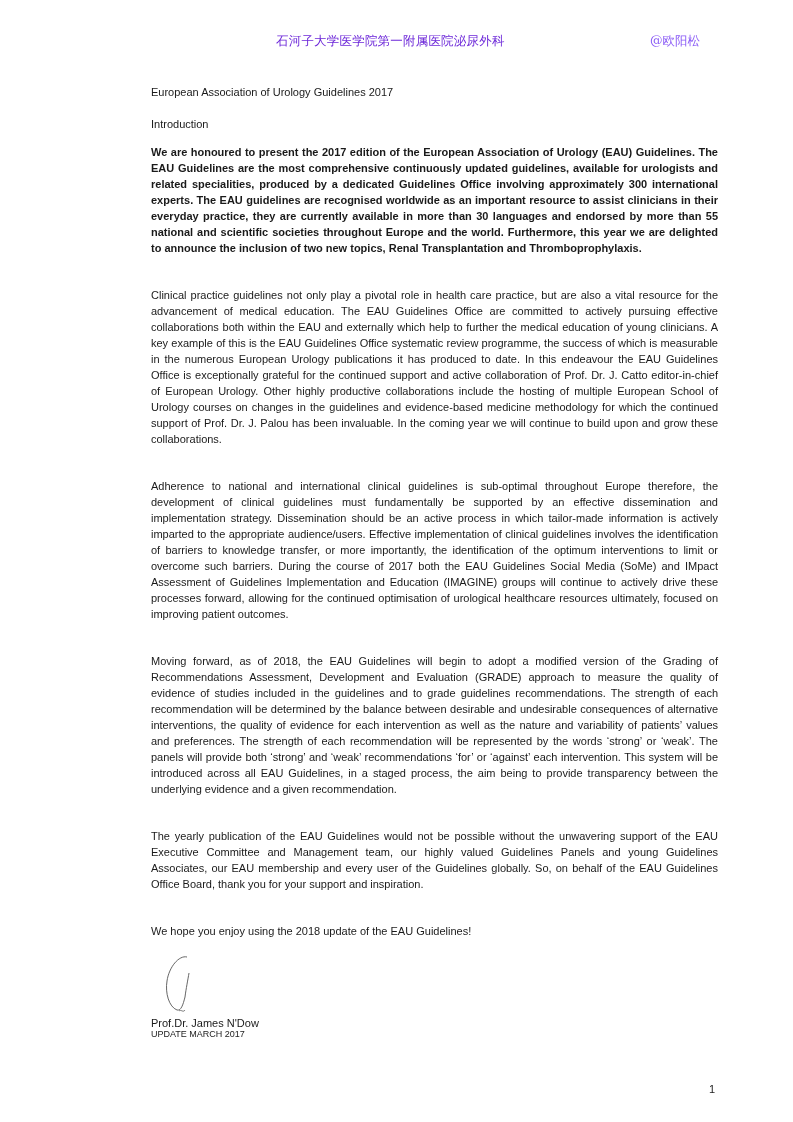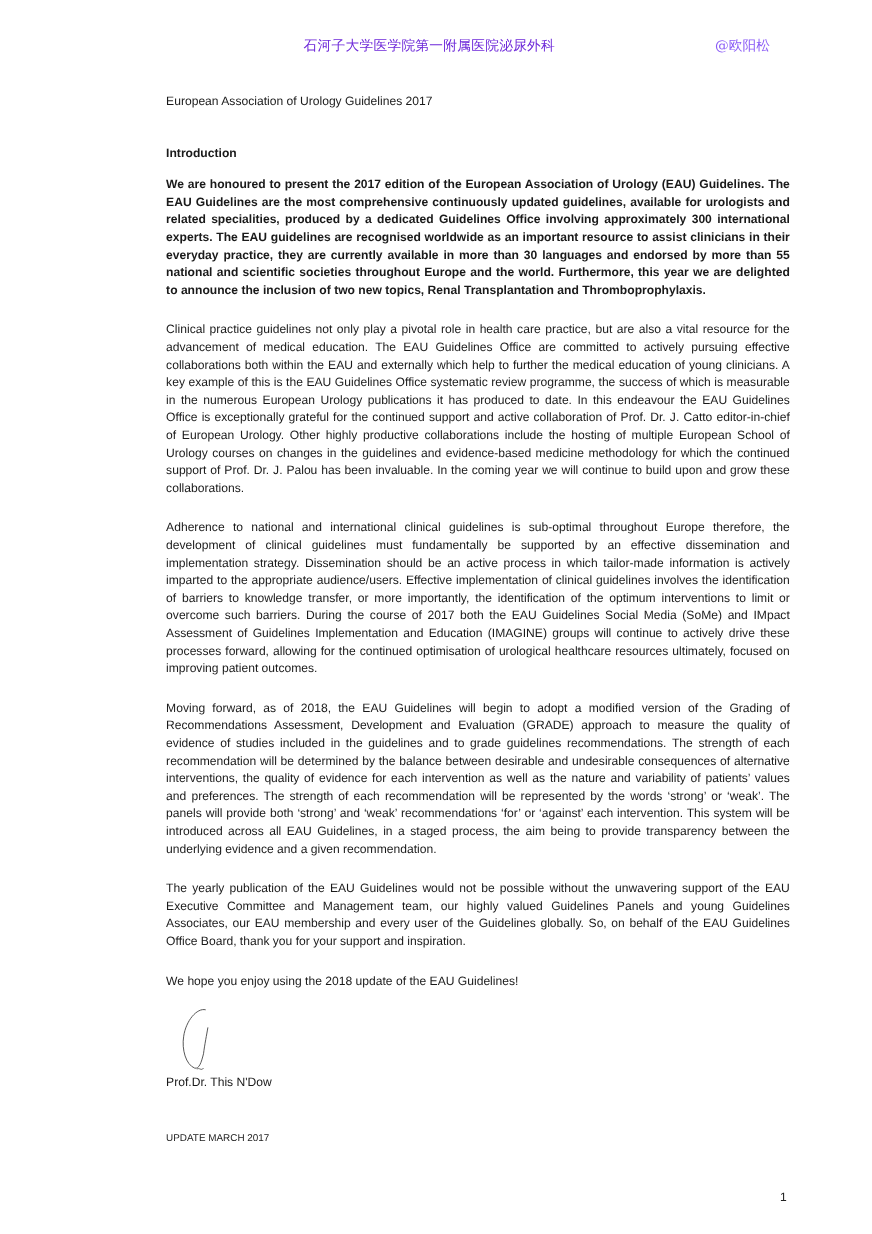--- a/index.html
+++ b/index.html
@@ -1,23 +1,23 @@
 <!DOCTYPE html>
 <html><head>
 <meta charset="utf-8">
 <style>
   html, body { margin: 0; padding: 0; background: #ffffff; }
   body { width: 793px; height: 1122px; position: relative; overflow: hidden; color: #1a1a1a; }
   .header-cn { position: absolute; top: 33px; left: 276px; font-family: "DejaVu Serif", serif; font-size: 12.5px; color: #6d28d9; letter-spacing: 0.2px; }
   .header-author { position: absolute; top: 33px; left: 650px; font-family: "DejaVu Serif", serif; font-size: 12.5px; color: #8b5cf6; }
   .content { position: absolute; left: 151px; top: 84px; width: 567px; font-family: "Liberation Sans", sans-serif; font-size: 11px; line-height: 16px; }
   .doc-title { font-weight: normal; font-size: 11px; margin: 0; height: 16px; }
-  .section-title { font-weight: bold; font-size: 11px; margin: 32px 0 0 0; height: 16px; }
+  .section-title { font-weight: normal; font-size: 11px; margin: 16px 0 0 0; height: 16px; }
   p { margin: 0; text-align: justify; }
-  .para { margin-top: 20px; }
+  .para { margin-top: 31px; }
   .first { margin-top: 12px; font-weight: bold; }
   .sig-block { margin-top: 14px; }
   .signature { width: 60px; height: 62px; display: block; margin-left: 6px; }
   .sig-name, .sig-role { display: block; height: 16px; }
   .footer-left { position: absolute; left: 151px; top: 1029px; font-family: "Liberation Sans", sans-serif; font-size: 9px; color: #222; }
   .footer-right { position: absolute; left: 709px; top: 1083px; font-family: "Liberation Sans", sans-serif; font-size: 11px; color: #222; }
 </style>
 </head>
 <body>
 
@@ -33,18 +33,18 @@
   <p class="para">Adherence to national and international clinical guidelines is sub-optimal throughout Europe therefore, the development of clinical guidelines must fundamentally be supported by an effective dissemination and implementation strategy. Dissemination should be an active process in which tailor-made information is actively imparted to the appropriate audience/users. Effective implementation of clinical guidelines involves the identification of barriers to knowledge transfer, or more importantly, the identification of the optimum interventions to limit or overcome such barriers. During the course of 2017 both the EAU Guidelines Social Media (SoMe) and IMpact Assessment of Guidelines Implementation and Education (IMAGINE) groups will continue to actively drive these processes forward, allowing for the continued optimisation of urological healthcare resources ultimately, focused on improving patient outcomes.</p>
   <p class="para">Moving forward, as of 2018, the EAU Guidelines will begin to adopt a modified version of the Grading of Recommendations Assessment, Development and Evaluation (GRADE) approach to measure the quality of evidence of studies included in the guidelines and to grade guidelines recommendations. The strength of each recommendation will be determined by the balance between desirable and undesirable consequences of alternative interventions, the quality of evidence for each intervention as well as the nature and variability of patients’ values and preferences. The strength of each recommendation will be represented by the words ‘strong’ or ‘weak’. The panels will provide both ‘strong’ and ‘weak’ recommendations ‘for’ or ‘against’ each intervention. This system will be introduced across all EAU Guidelines, in a staged process, the aim being to provide transparency between the underlying evidence and a given recommendation.</p>
   <p class="para">The yearly publication of the EAU Guidelines would not be possible without the unwavering support of the EAU Executive Committee and Management team, our highly valued Guidelines Panels and young Guidelines Associates, our EAU membership and every user of the Guidelines globally. So, on behalf of the EAU Guidelines Office Board, thank you for your support and inspiration.</p>
   <p class="para">We hope you enjoy using the 2018 update of the EAU Guidelines!</p>
 
   <div class="sig-block">
     <svg class="signature" viewBox="0 0 60 62">
       <path d="M30 4 C22 2, 12 14, 10 28 C8 40, 12 54, 20 57 C24 58, 26 52, 28 44 C29 36, 31 26, 32 20" fill="none" stroke="#555" stroke-width="0.9"></path>
       <path d="M22 58 C24 56, 26 60, 28 57" fill="none" stroke="#555" stroke-width="0.8"></path>
     </svg>
-    <span class="sig-name">Prof.Dr. This N'Dow</span>
+    <span class="sig-name">Prof.Dr. James N'Dow</span>
   </div>
 </div>
 
 <div class="footer-left">UPDATE MARCH 2017</div>
 <div class="footer-right">1</div>
 
 </body></html>

